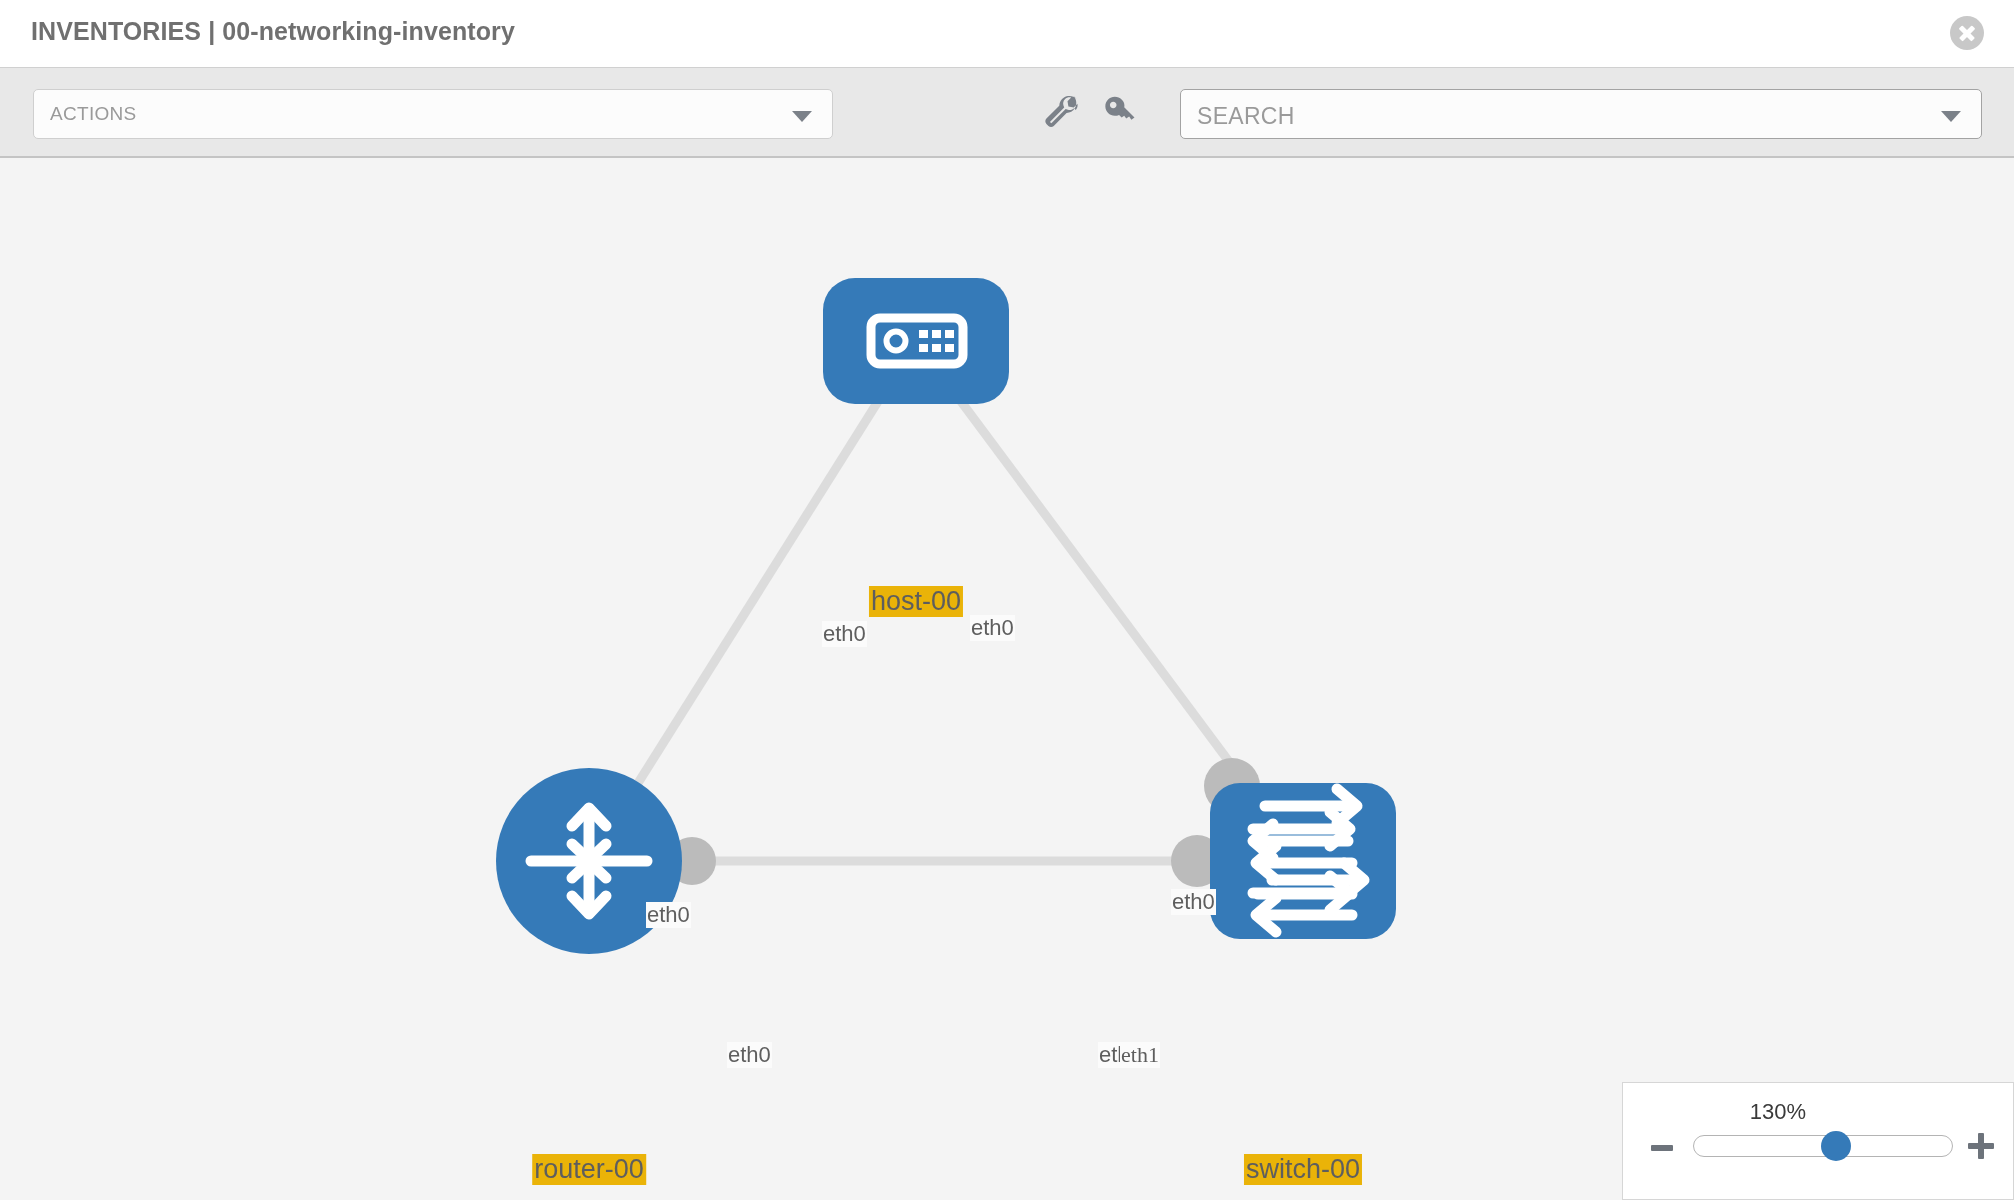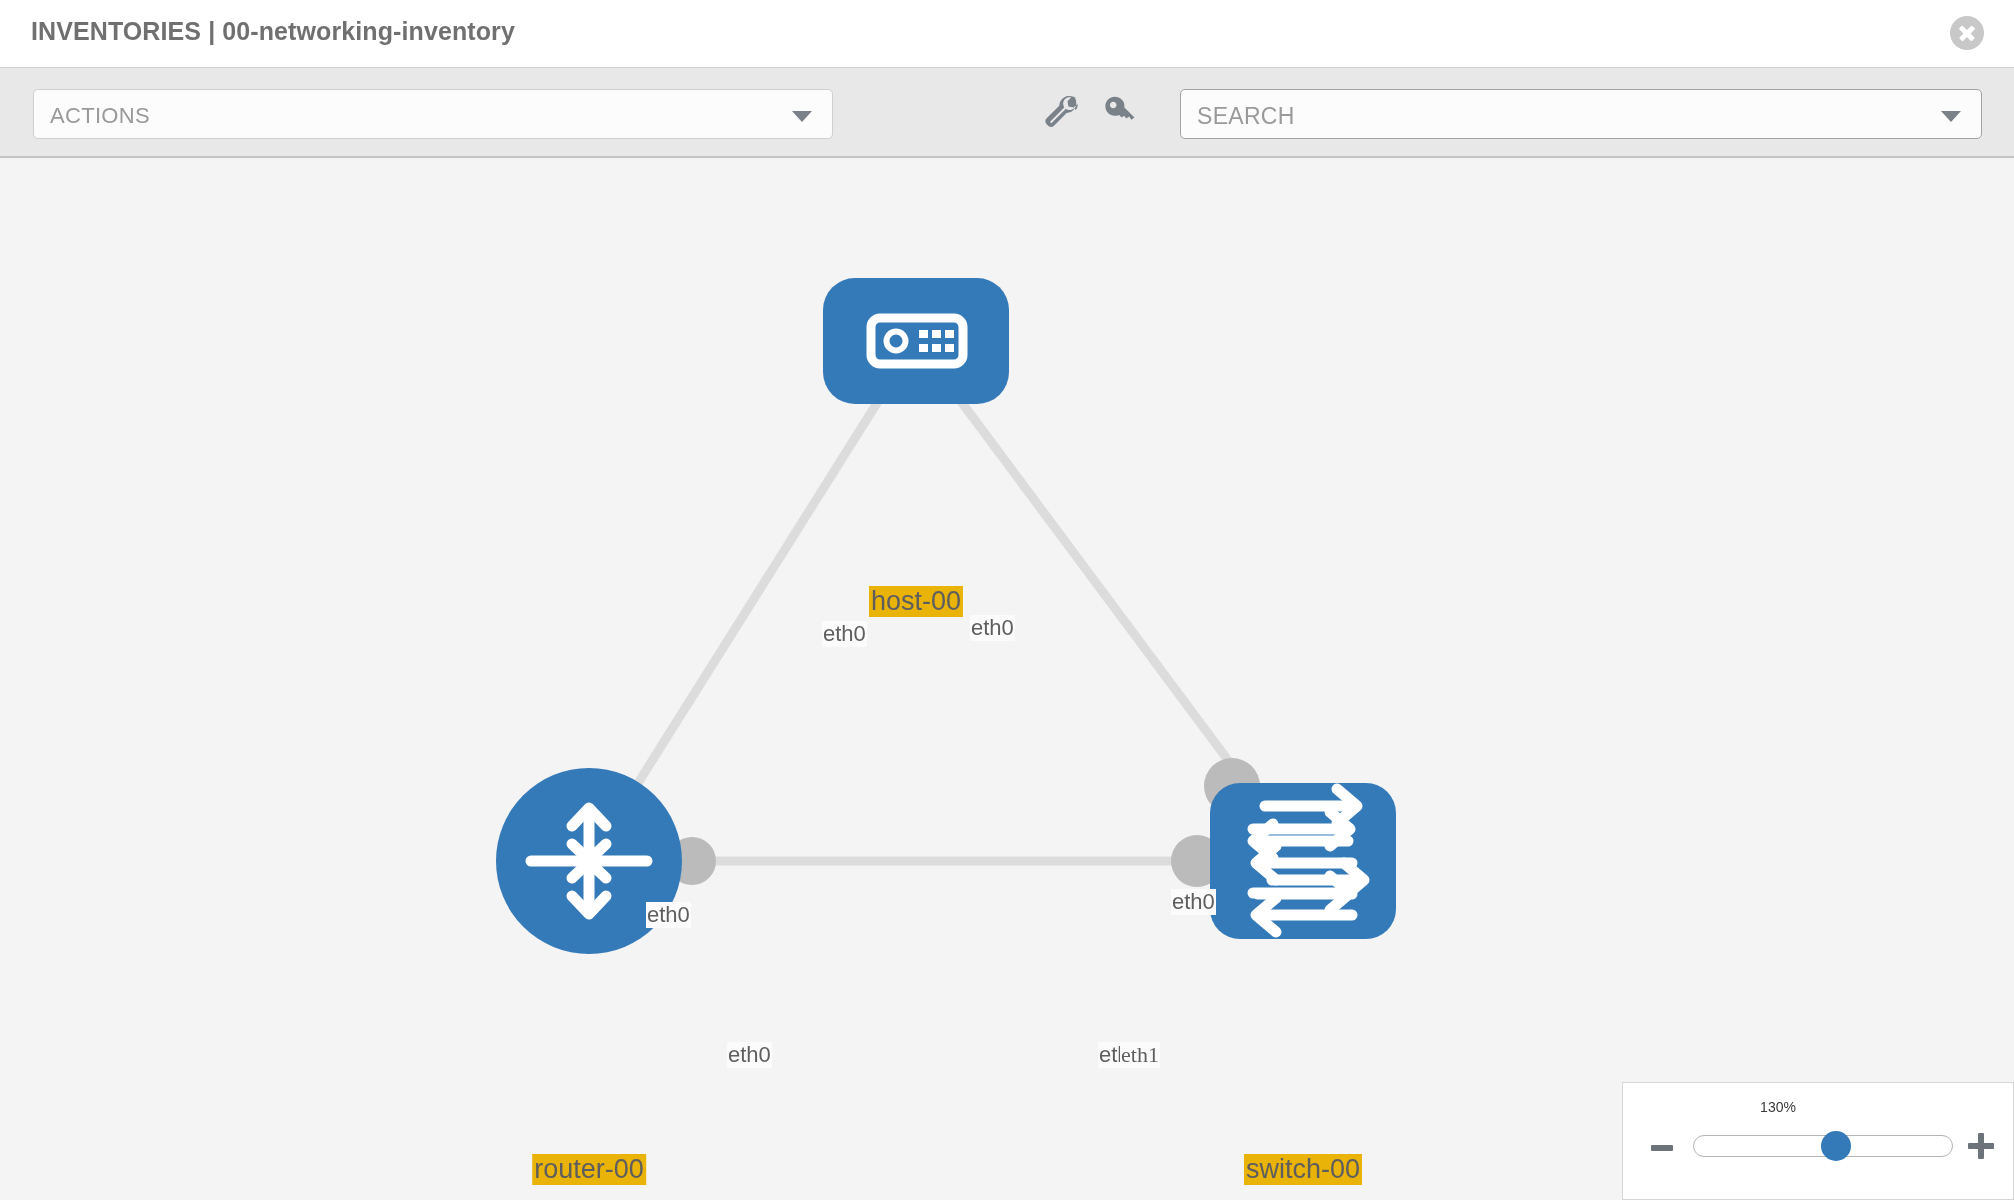--- a/index.html
+++ b/index.html
@@ -79,21 +79,21 @@
     background: #fcfcfc;
     border: 1px solid #cfcfcf;
     border-radius: 5px;
     box-sizing: border-box;
     cursor: pointer;
   }
   .actions-select .label {
     position: absolute;
     left: 16px;
     top: 13px;
-    font-size: 22px;
+    font-size: 19px;
     color: #9a9a9a;
     letter-spacing: 0.3px;
   }
   .caret {
     position: absolute;
     right: 20px;
     top: 21px;
     width: 0; height: 0;
     border-left: 10px solid transparent;
     border-right: 10px solid transparent;
@@ -175,21 +175,21 @@
     background: #ffffff;
     border: 1px solid #d6d6d6;
     box-sizing: border-box;
   }
   .zoom-value {
     position: absolute;
     left: 0;
     top: 16px;
     width: 100%;
     text-align: center;
-    font-size: 14px;
+    font-size: 22px;
     color: #3a3a3a;
     padding-right: 80px;
     box-sizing: border-box;
   }
   .zoom-minus {
     position: absolute;
     left: 28px;
     top: 62px;
     width: 22px;
     height: 6px;

